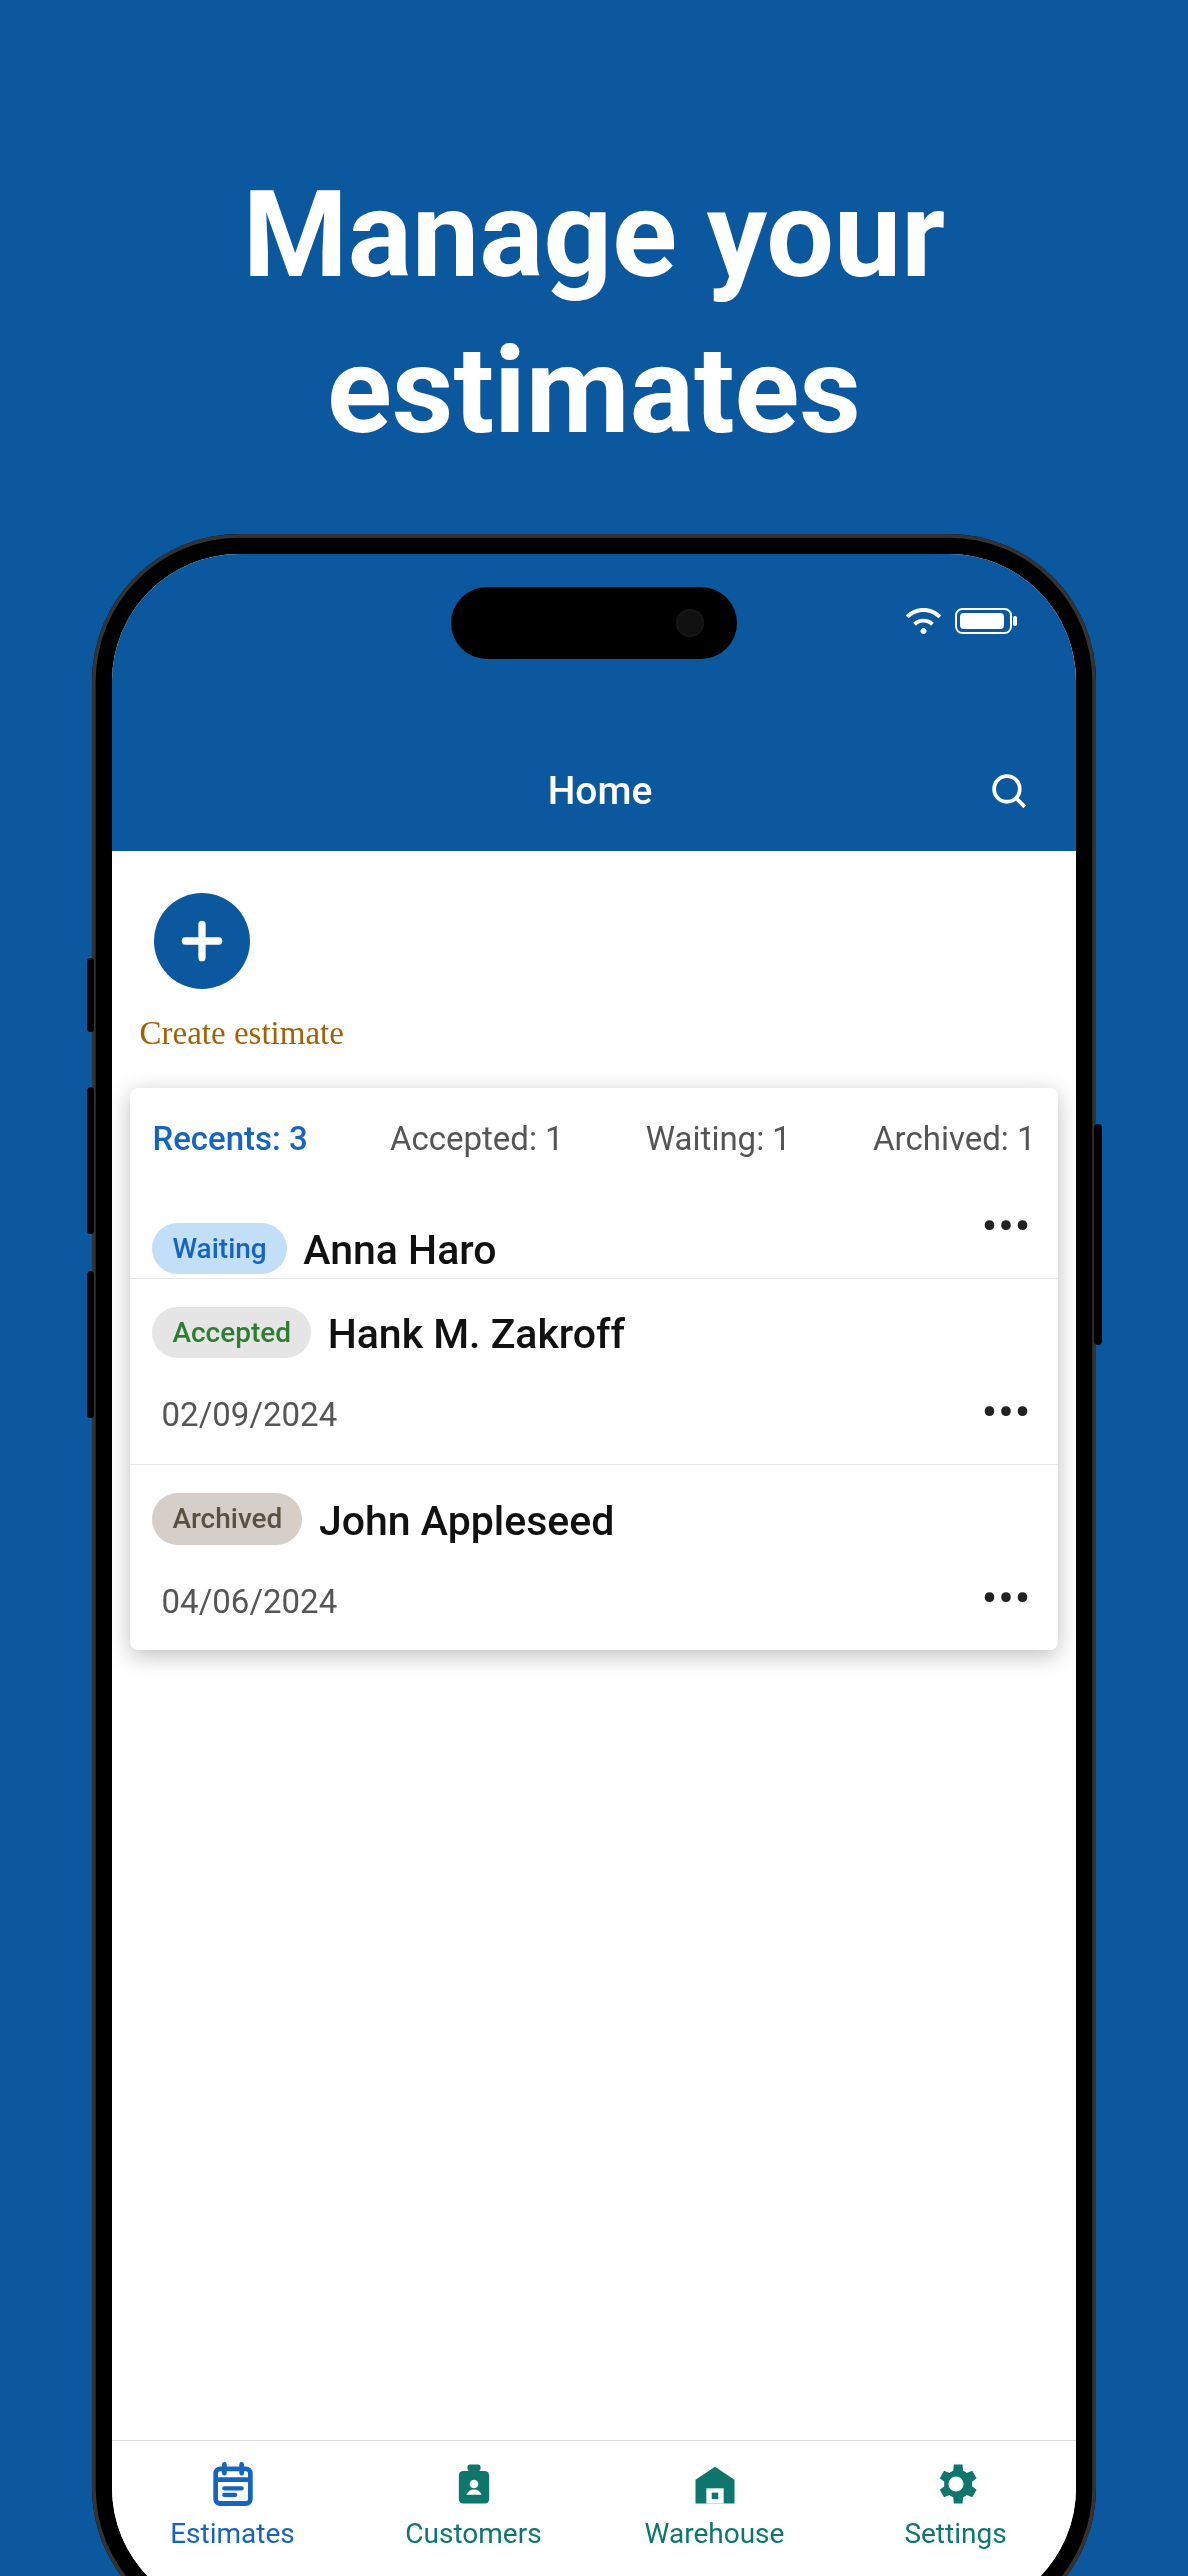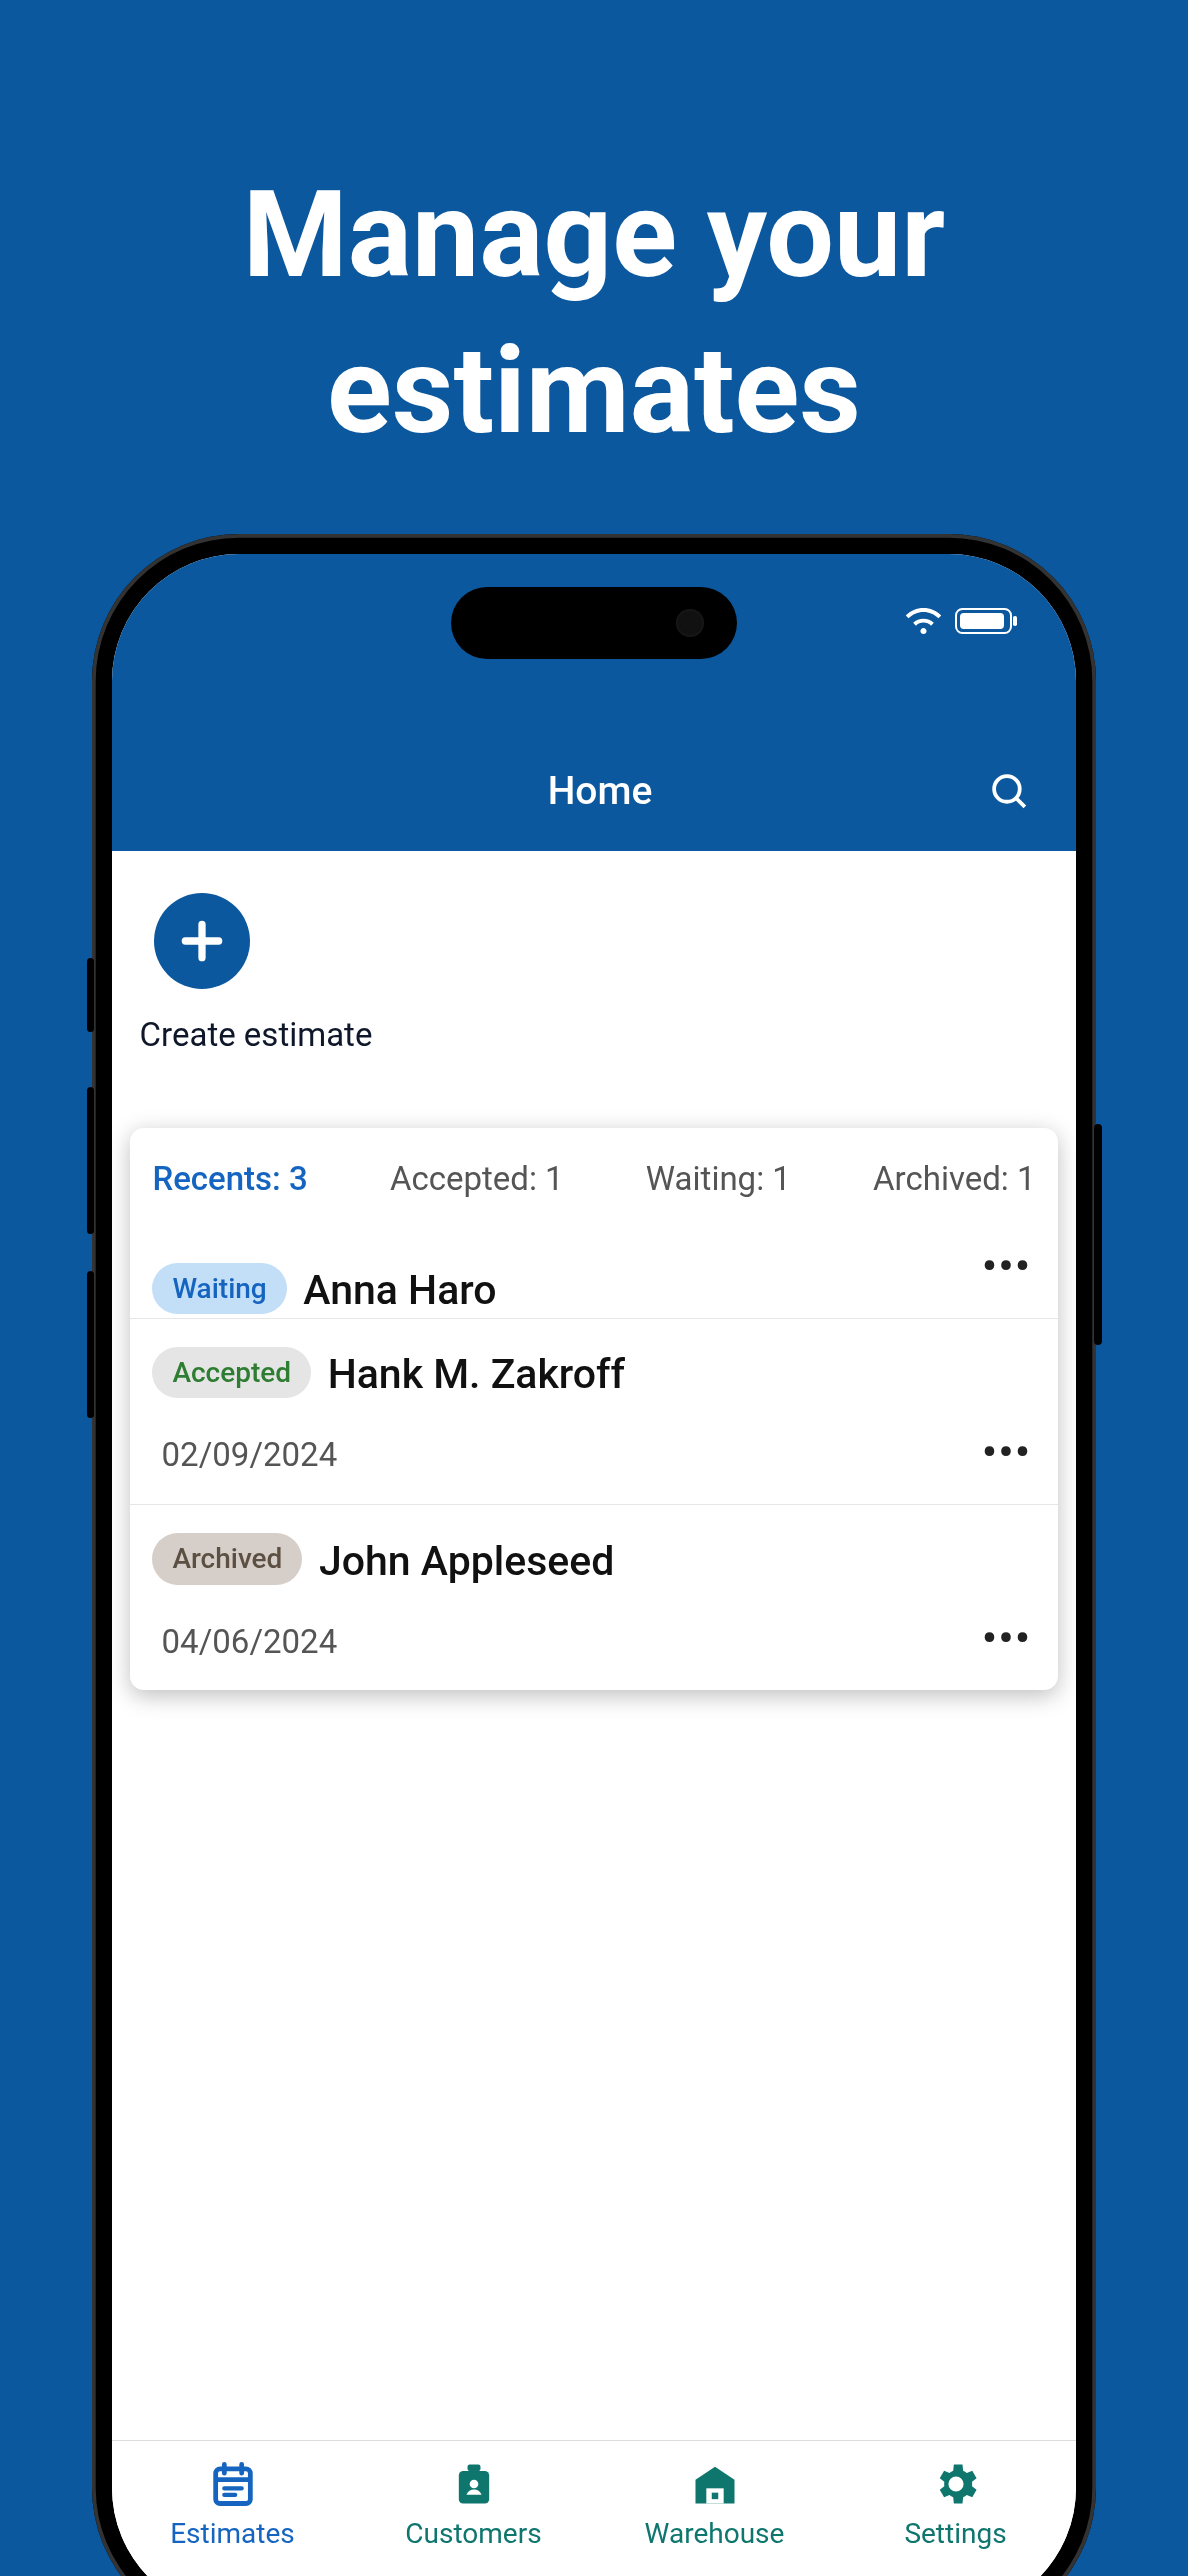--- a/index.html
+++ b/index.html
@@ -131,29 +131,30 @@
       border-radius: 50%;
       display: flex;
       align-items: center;
       justify-content: center;
       cursor: pointer;
       margin-bottom: 26px;
       margin-left: 14.7px;
     }
     .add-fab svg { width: 50px; height: 50px; color: #fff; }
     .create-label {
-      color: #0f172a;
+      color: #a16207;
       font-size: 33px;
+      font-family: Liberation Serif, serif;
     }
 
     .card {
-      margin-top: 74px;
+      margin-top: 36px;
       background: #fff;
       box-shadow: 0 5.5px 22px rgba(0,0,0,0.25);
-      border-radius: 14px;
+      border-radius: 8px;
     }
     .filters {
       display: flex;
       justify-content: space-between;
       padding: 31px 22px 37px 22px;
       font-size: 33px;
     }
     .filter { color: #555; cursor: pointer; }
     .filter.active { color: #1565c0; font-weight: 500; }
 

